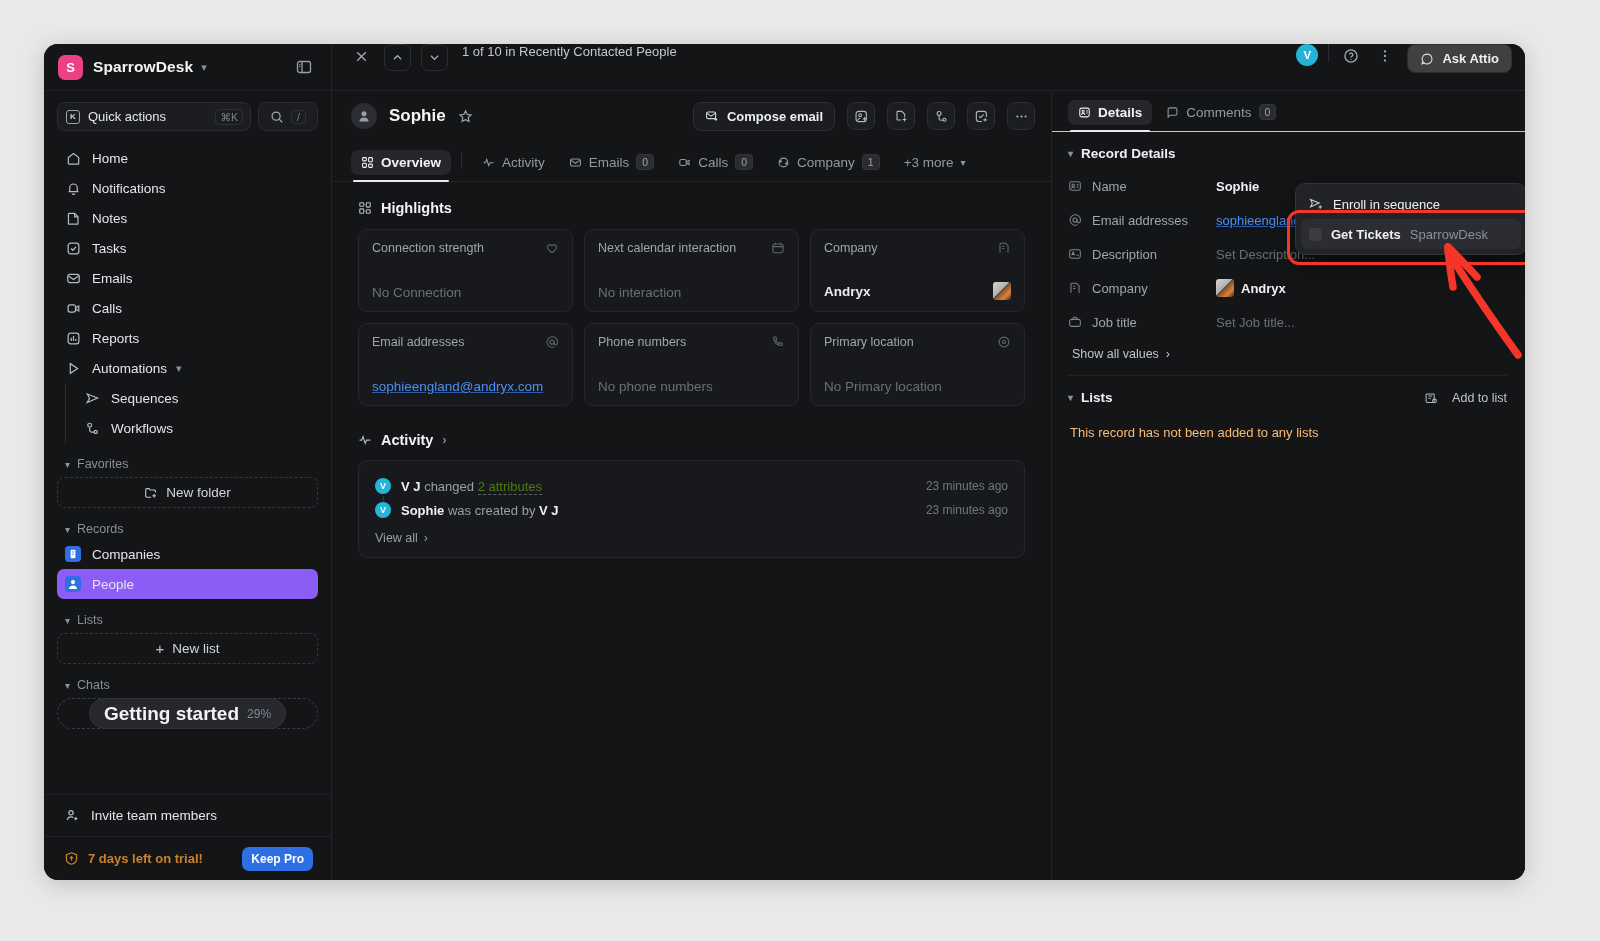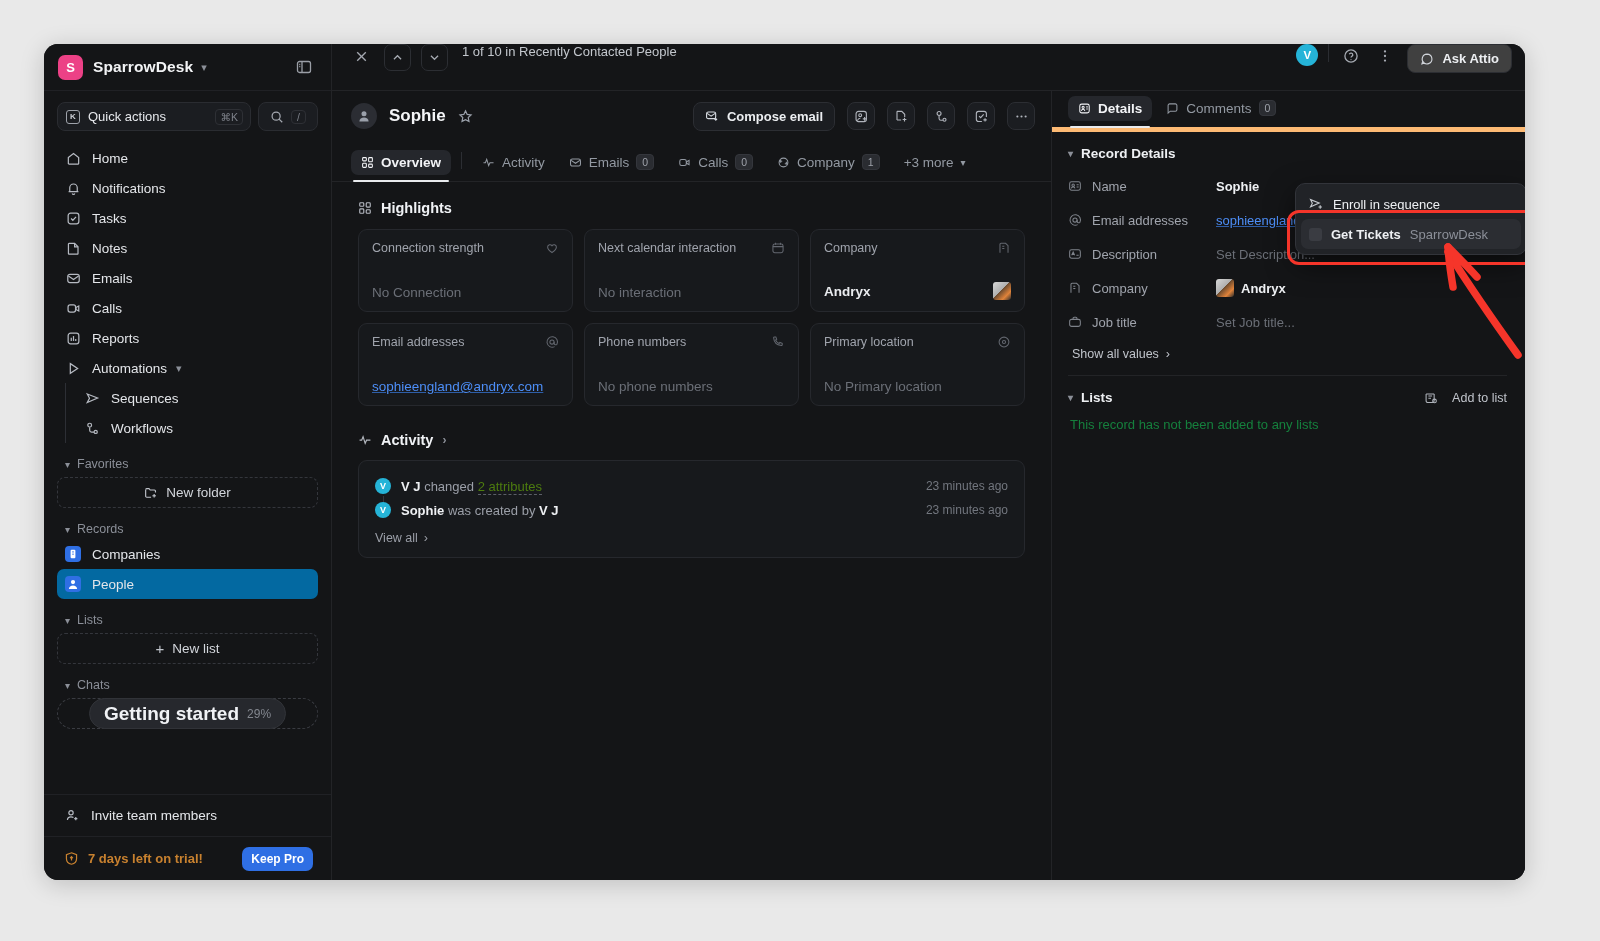--- a/index.html
+++ b/index.html
@@ -70,21 +70,21 @@
     padding:0px 5px;
   }
 
   .nav { padding: 3px 13px 0 13px; }
   .nav-item {
     height: 30px; display: flex; align-items: center; gap: 11px;
     padding: 0 8px; border-radius: 7px; color: #e4e6ea; font-size: 13.5px;
     cursor: pointer;
   }
   .nav-item .ico { width: 16px; height:16px; display:flex;align-items:center;justify-content:center; color:#b6bac2; }
-  .nav-item.active { background: #0369a1; }
+  .nav-item.active { background: #8b5cf6; }
   .nav-sub { padding-left: 19px; position: relative; }
   .nav-sub::before {
     content:""; position:absolute; left: 8px; top: 0; bottom: 0; width:1px; background:#2d2f35;
   }
 
   .sec-head {
     display:flex; align-items:center; gap:7px; padding: 6px 8px 3px 8px;
     color:#8b8f98; font-size: 12.5px; margin-top: 8px;
   }
   .sec-head .c { font-size: 10px; }
@@ -208,35 +208,35 @@
            display:flex;align-items:center;justify-content:center;font-size:9px;font-weight:600; flex:0 0 16px;}
   .act-txt { font-size:13px; color:#9b9fa8; flex:1; }
   .act-txt b { color:#eef0f3; font-weight:600; }
   .act-txt .dotted { color:#4d7c0f; font-weight:400; border-bottom:1px dashed #5b5f67; }
   .act-time { font-size:12px; color:#72767e; }
   .viewall { display:flex; align-items:center; gap:6px; color:#9b9fa8; font-size:12.5px; margin-top:9px; cursor:pointer;}
   .thread { position:absolute; left:7.5px; top:22px; width:1px; height:10px; background:#34363c; }
 
   
   .right { width: 473px; flex: 0 0 473px; display:flex; flex-direction:column; background:#141517; }
-  .r-tabs { height:41px; display:flex; align-items:flex-end; gap:4px; padding:0 16px; border-bottom:5px solid #fdba74;}
+  .r-tabs { height:41px; display:flex; align-items:flex-end; gap:4px; padding:0 16px; border-bottom:1px solid #fdba74;}
   .r-body { padding: 14px 18px 0 16px; overflow:hidden; flex:1;}
   .r-sec { display:flex; align-items:center; gap:8px; color:#eef0f3; font-size:13.5px; font-weight:700; }
   .r-sec .c { color:#8b8f98; font-size:10px; }
   .r-sec .sp { flex:1; }
   .addlist { display:flex;align-items:center;gap:14px;color:#c0c4cb;font-size:12.5px;cursor:pointer;font-weight:400;}
   .frow { display:flex; align-items:center; height:34px; }
   .flabel { display:flex; align-items:center; gap:9px; width:148px; color:#a0a4ad; font-size:13px; }
   .flabel .i { color:#7e828a; display:flex; width:15px;}
   .fval { font-size:13px; color:#eef0f3; font-weight:600; display:flex; align-items:center; gap:7px;}
   .fval.empty { color:#6b6f77; font-weight:400; }
   .fval.link { color:#4d8ef7; font-weight:400; text-decoration:underline; text-decoration-color:#2e5ea8; }
   .showall { display:flex;align-items:flex-start;gap:7px;color:#c0c4cb;font-size:12.5px;margin:8px 0 0 4px;cursor:pointer;}
   .hr { height:1px; background:#232427; margin: 14px 0 14px 0;}
-  .empty-note { color:#15803d; font-size:13px; margin-top:12px; padding-left:2px;}
+  .empty-note { color:#fdba74; font-size:13px; margin-top:20px; padding-left:2px;}
 
   
   .dropdown {
     position:absolute; left:1251px; top:139px; width:232px;
     background:#212327; border:1px solid #32343a; border-radius:10px;
     padding:5px; z-index: 40; box-shadow: 0 10px 28px rgba(0,0,0,.55);
   }
   .dd-item {
     height:30px; display:flex; align-items:center; gap:9px; padding: 0 8px;
     border-radius:7px; color:#eef0f3; font-size:13px; cursor:pointer;
@@ -303,34 +303,34 @@
         <span class="ico">
           <svg width="15" height="15" viewBox="0 0 16 16" fill="none" stroke="currentColor" stroke-width="1.3">
             <path d="M4 11.2V7.2a4 4 0 0 1 8 0v4M2.8 11.4h10.4M6.6 13.3a1.5 1.5 0 0 0 2.8 0"></path>
           </svg>
           </span>
         <span>Notifications</span>
       </div>
       <div class="nav-item">
         <span class="ico">
           <svg width="15" height="15" viewBox="0 0 16 16" fill="none" stroke="currentColor" stroke-width="1.3">
-            <rect x="2.3" y="2.3" width="11.4" height="11.4" rx="2.6"></rect>
-              <path d="m5.4 8 1.9 1.9 3.4-3.7"></path>
-          </svg>
-          </span>
-        <span>Tasks</span>
+            <path d="M3.2 2.6h6l3.6 3.6v7.2a.6.6 0 0 1-.6.6H3.2a.6.6 0 0 1-.6-.6V3.2a.6.6 0 0 1 .6-.6Z"></path>
+            <path d="M9.2 2.6v3.6h3.6"></path>
+          </svg>
+          </span>
+        <span>Notes</span>
       </div>
       <div class="nav-item">
         <span class="ico">
           <svg width="15" height="15" viewBox="0 0 16 16" fill="none" stroke="currentColor" stroke-width="1.3">
-            <path d="M3.2 2.6h6l3.6 3.6v7.2a.6.6 0 0 1-.6.6H3.2a.6.6 0 0 1-.6-.6V3.2a.6.6 0 0 1 .6-.6Z"></path>
-            <path d="M9.2 2.6v3.6h3.6"></path>
-          </svg>
-          </span>
-        <span>Notes</span>
+            <rect x="2.3" y="2.3" width="11.4" height="11.4" rx="2.6"></rect>
+              <path d="m5.4 8 1.9 1.9 3.4-3.7"></path>
+          </svg>
+          </span>
+        <span>Tasks</span>
       </div>
       <div class="nav-item">
         <span class="ico">
           <svg width="15" height="15" viewBox="0 0 16 16" fill="none" stroke="currentColor" stroke-width="1.3">
             <rect x="1.9" y="3.6" width="12.2" height="8.8" rx="2.2"></rect>
               <path d="m2.6 5.4 5.4 3.6 5.4-3.6"></path>
           </svg>
           </span>
         <span>Emails</span>
       </div>

